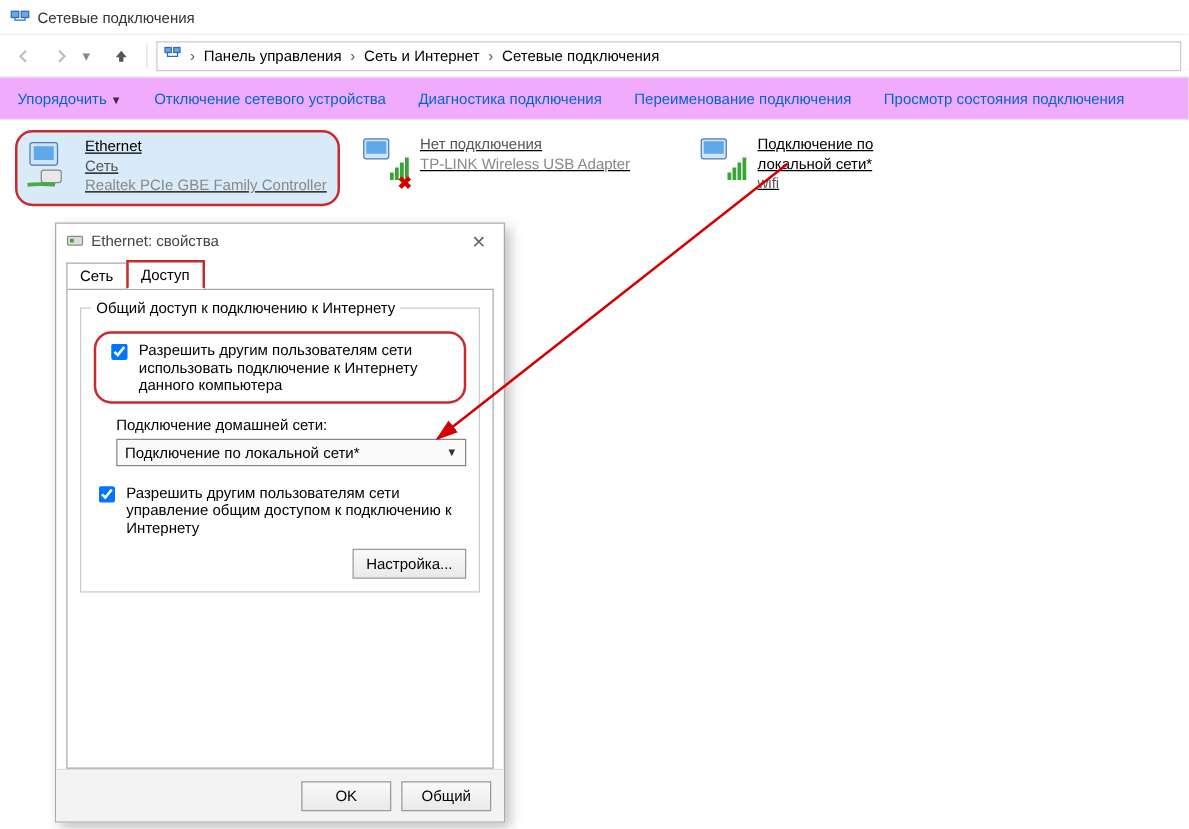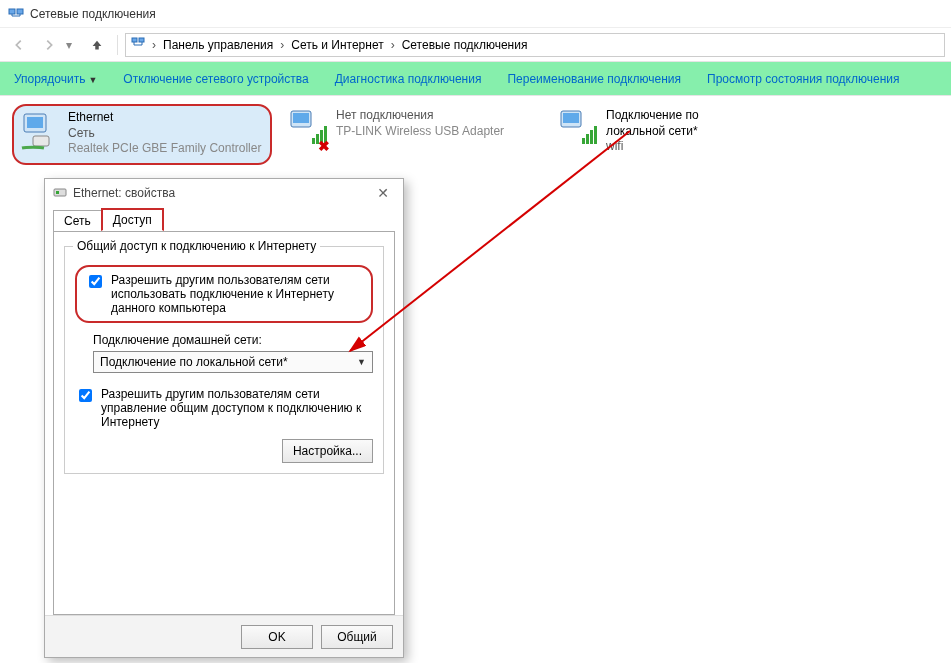--- a/index.html
+++ b/index.html
@@ -54,31 +54,31 @@
   }
   .crumbs .icon-sm { margin-right: 4px; }
   .crumb { padding: 2px 5px; color: #000; }
   .crumb-arr { color: #555; padding: 0 2px; }
   .toolbar {
     height: 34px;
     display: flex;
     align-items: center;
     gap: 26px;
     padding: 0 14px;
-    background: #86efac;
+    background: #f0abfc;
     border-bottom: 1px solid #e5e5e5;
   }
   .tool-link { color: #0066cc; cursor: default; }
   .tool-link .dd { font-size: 9px; margin-left: 3px; color: #333; }
   .content {
     position: relative;
     padding: 8px 12px;
     height: calc(100% - 28px - 34px - 34px);
   }
-  .conn-row { display: flex; gap: 10px; align-items: flex-start; }
+  .conn-row { display: flex; gap: 10px; align-items: flex-start; text-decoration: underline; }
   .conn {
     display: flex;
     align-items: flex-start;
     gap: 6px;
     width: 260px;
     padding: 4px 6px 6px 6px;
     position: relative;
   }
   .conn.selected {
     background: #d9ebf9;

